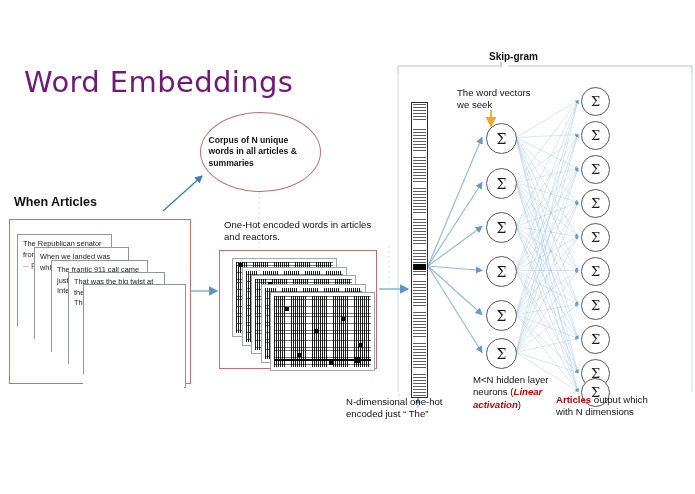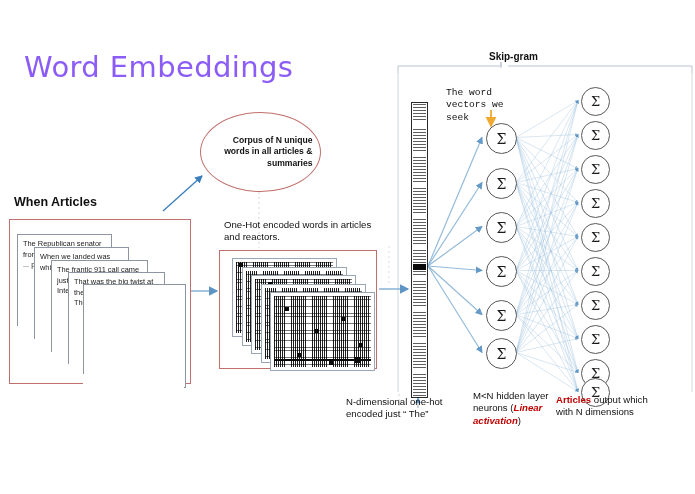--- a/index.html
+++ b/index.html
@@ -4,44 +4,44 @@
 <style>
   html,body{margin:0;padding:0;background:#ffffff;}
   body{width:695px;height:494px;position:relative;overflow:hidden;
        font-family:"Liberation Sans", sans-serif;color:#111;}
   .canvas{position:absolute;left:0;top:0;width:695px;height:494px;}
   #svg-layer{position:absolute;left:0;top:0;width:695px;height:494px;}
 
   .abs{position:absolute;}
 
   
-  #page-title{left:24px;top:50px;font-size:29px;font-weight:400;letter-spacing:.4px;color:#8b5cf6;
+  #page-title{left:24px;top:65px;font-size:29px;font-weight:400;letter-spacing:.4px;color:#701a75;
               font-family:"DejaVu Sans", sans-serif;}
   .lbl-n{font-size:9.6px;line-height:12.4px;font-weight:normal;color:#111;}
 
   #news-articles-label{left:14px;top:195px;font-size:12.5px;font-weight:bold;}
   #onehot-label{left:224px;top:219px;width:152px;}
   #vector-label{left:346px;top:396px;width:106px;}
-  #hidden-label{left:473px;top:374px;width:100px;margin-top:16px;}
+  #hidden-label{left:473px;top:374px;width:100px;}
   #output-label{left:556px;top:394px;width:92px;}
-  #wordvec-label{left:446px;top:87px;width:86px;font-family:Liberation Mono, monospace;}
+  #wordvec-label{left:457px;top:87px;width:86px;}
   #skipgram-label{left:489px;top:51px;font-size:10px;font-weight:bold;}
 
   .red-em{color:#c00000;font-weight:bold;}
   .red-it{color:#c00000;font-weight:bold;font-style:italic;}
 
   
   .red-box{border:1.1px solid #c0706c;background:transparent;}
   #news-box{left:9px;top:219px;width:180px;height:163px;}
   #onehot-box{left:219px;top:250px;width:156px;height:117px;}
 
   
   #corpus-ellipse{left:200px;top:112px;width:119px;height:78px;border:1.15px solid #c0706c;
       border-radius:50%;display:flex;align-items:center;justify-content:center;}
-  #corpus-ellipse .txt{font-size:8.6px;line-height:11.4px;font-weight:bold;text-align:right;color:#111;
+  #corpus-ellipse .txt{font-size:8.6px;line-height:11.4px;font-weight:bold;text-align:left;color:#111;
       width:104px;}
 
   
   .card{position:absolute;background:#ffffff;border:1px solid #8d95a3;}
   .card .ctext{position:absolute;left:5px;top:4px;right:4px;font-size:7.4px;line-height:10.6px;
       color:#1a1a1a;font-weight:500;}
   .card .wave{position:absolute;left:-1px;bottom:-1px;width:100%;height:14px;background:#fff;}
 
   
   .sheet{position:absolute;background:#ffffff;border:1px solid #9aa6b4;}

